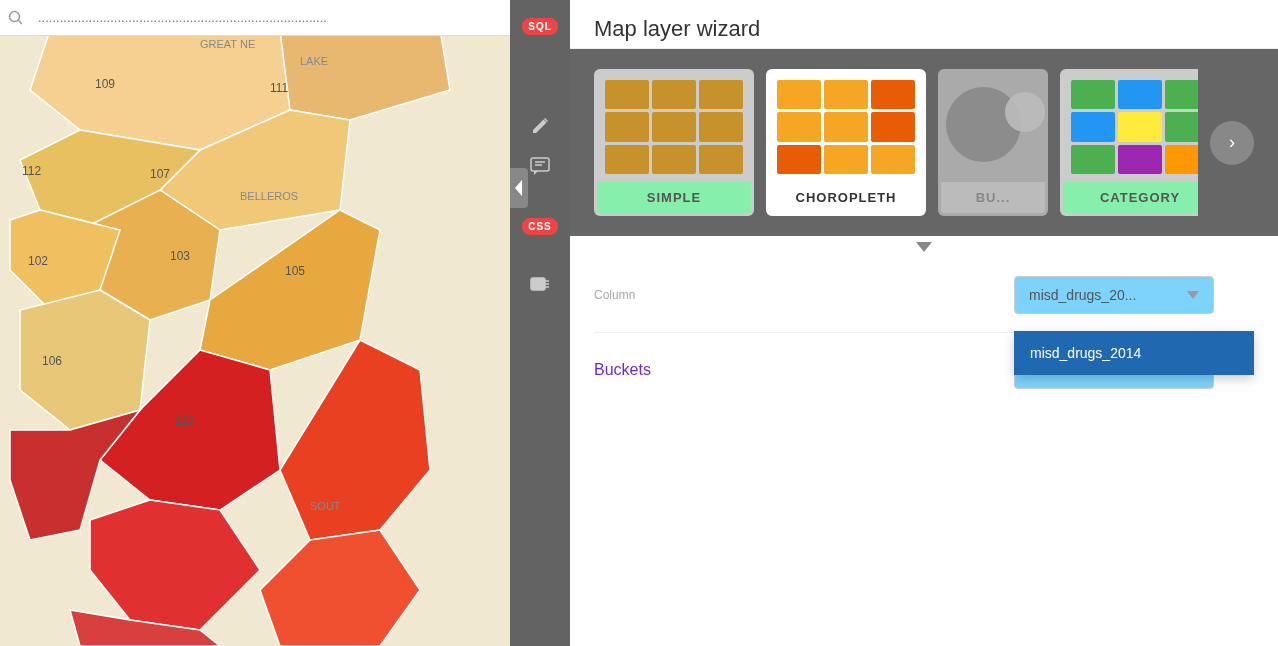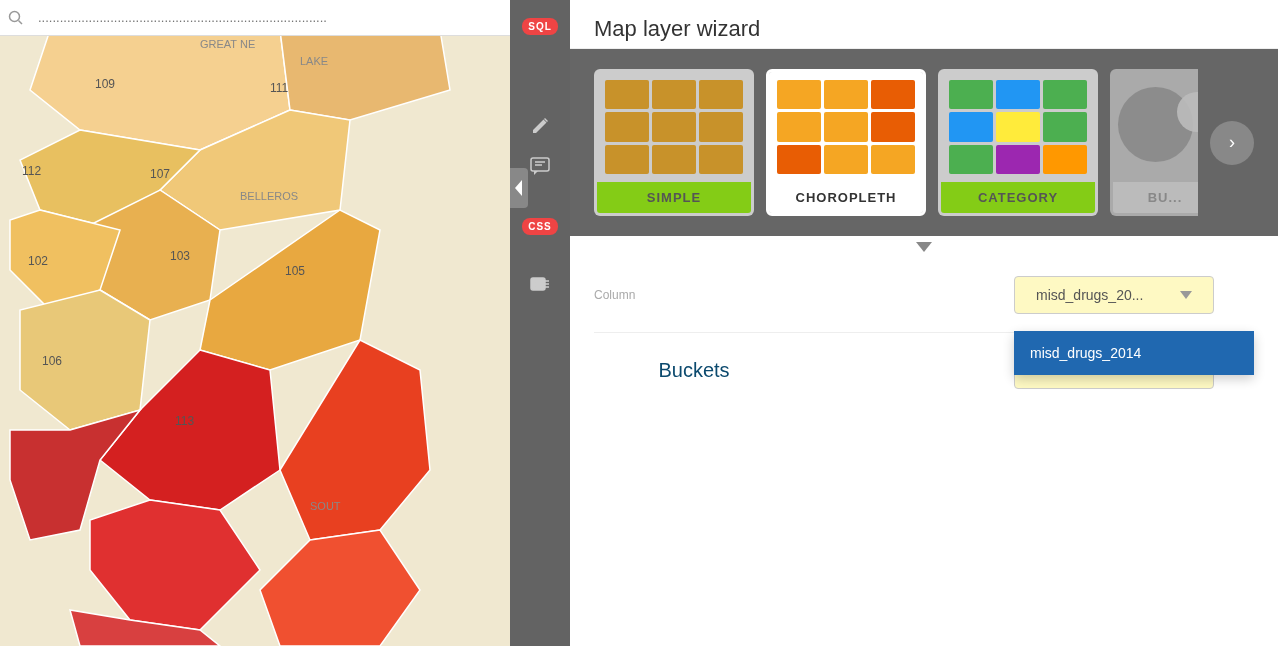--- a/index.html
+++ b/index.html
@@ -32,21 +32,21 @@
     .wizard-header { padding: 16px 24px 6px; border-bottom: 1px solid #eee; }
     .wizard-title { font-size: 22px; color: #333; font-weight: 300; }
 
     
     .layer-selector { background: #666; padding: 20px 24px; display: flex; align-items: center; gap: 0; overflow: hidden; }
     .layer-cards { display: flex; gap: 12px; flex: 1; overflow: hidden; }
 
     .layer-card { width: 160px; min-width: 160px; background: #ccc; border-radius: 6px; cursor: pointer; overflow: hidden; border: 3px solid transparent; transition: border-color 0.2s; }
     .layer-card.active { border-color: white; }
     .layer-card .card-preview { height: 110px; display: grid; grid-template-columns: 1fr 1fr 1fr; grid-template-rows: 1fr 1fr 1fr; gap: 3px; padding: 8px; }
-    .layer-card .card-label { background: #84cc16; text-align: center; padding: 8px 4px; font-size: 13px; font-weight: 600; letter-spacing: 1px; color: #555; }
+    .layer-card .card-label { background: #86efac; text-align: center; padding: 8px 4px; font-size: 13px; font-weight: 600; letter-spacing: 1px; color: #555; }
     .layer-card.active .card-label { background: white; color: #333; font-weight: 800; }
 
     
     .simple-cell { border-radius: 2px; }
     .s1 { background: #c8922a; }
     .s2 { background: #c8922a; }
     .s3 { background: #c8922a; }
     .s4 { background: #c8922a; }
     .s5 { background: #c8922a; }
     .s6 { background: #c8922a; }
@@ -57,30 +57,30 @@
     .next-btn { width: 44px; height: 44px; background: #888; border-radius: 50%; border: none; cursor: pointer; display: flex; align-items: center; justify-content: center; color: white; font-size: 18px; margin-left: 12px; flex-shrink: 0; }
 
     
     .wizard-body { flex: 1; padding: 0 24px; overflow-y: auto; }
 
     .field-row { display: flex; align-items: center; padding: 18px 0; border-bottom: 1px solid #eee; position: relative; }
     .field-label { width: 200px; font-size: 12px; color: #aaa; flex-shrink: 0; }
     .field-control { flex: 1; display: flex; justify-content: flex-end; }
 
     
-    .field-select { width: 200px; padding: 10px 21px; border: 1px solid #ccc; border-radius: 4px; font-size: 14px; color: #555; background: #fef9c3; appearance: none; cursor: pointer; display: flex; align-items: center; justify-content: space-between; position: relative; }
+    .field-select { width: 200px; padding: 10px 14px; border: 1px solid #ccc; border-radius: 4px; font-size: 14px; color: #555; background: #7dd3fc; appearance: none; cursor: pointer; display: flex; align-items: center; justify-content: space-between; position: relative; }
     .select-wrapper { position: relative; width: 240px; }
 
     
     .dropdown-menu { position: absolute; right: 0; top: 55px; width: 240px; background: #14b8a6; border-radius: 4px; z-index: 50; box-shadow: 0 4px 12px rgba(0,0,0,0.2); }
     .dropdown-item { padding: 14px 16px; font-size: 14px; color: white; cursor: pointer; }
     .dropdown-item.selected { background: #2068b0; font-weight: 500; }
 
     .buckets-row { display: flex; align-items: center; padding: 18px 0; }
-    .buckets-label { width: 200px; font-size: 20px; color: #0c4a6e; text-align: center; }
+    .buckets-label { width: 200px; font-size: 16px; color: #6d28d9; }
     .buckets-control { flex: 1; display: flex; justify-content: flex-end; }
 
     
     .ch-preview { display: grid; grid-template-columns: 1fr 1fr 1fr; grid-template-rows: 1fr 1fr 1fr; gap: 3px; padding: 8px; height: 110px; }
   </style>
 </head>
 <body>
 
 <div class="root">
 
@@ -199,41 +199,41 @@
             <div style="background:#f5a623;border-radius:2px"></div>
             <div style="background:#f5a623;border-radius:2px"></div>
             <div style="background:#e85d04;border-radius:2px"></div>
             <div style="background:#e85d04;border-radius:2px"></div>
             <div style="background:#f5a623;border-radius:2px"></div>
             <div style="background:#f5a623;border-radius:2px"></div>
           </div>
           <div class="card-label" style="background:white;color:#333;font-weight:800;">CHOROPLETH</div>
         </div>
 
-        <div class="layer-card">
-          <div class="card-preview ch-preview">
-            <div style="background:#4caf50;border-radius:2px"></div>
-            <div style="background:#2196f3;border-radius:2px"></div>
-            <div style="background:#4caf50;border-radius:2px"></div>
-            <div style="background:#2196f3;border-radius:2px"></div>
-            <div style="background:#ffeb3b;border-radius:2px"></div>
-            <div style="background:#4caf50;border-radius:2px"></div>
-            <div style="background:#4caf50;border-radius:2px"></div>
-            <div style="background:#9c27b0;border-radius:2px"></div>
-            <div style="background:#ff9800;border-radius:2px"></div>
-          </div>
-          <div class="card-label">CATEGORY</div>
-        </div>
-
         <div class="layer-card" style="width:110px;min-width:110px;background:#aaa;position:relative;overflow:hidden;">
           <div style="height:110px;display:flex;align-items:center;justify-content:center;position:relative;">
             <div style="width:75px;height:75px;border-radius:50%;background:#888;position:absolute;left:5px;top:15px;opacity:0.9;"></div>
             <div style="width:40px;height:40px;border-radius:50%;background:#bbb;position:absolute;right:0;top:20px;opacity:0.9;"></div>
           </div>
           <div class="card-label" style="background:#bbb;color:#888;">BU...</div>
+        </div>
+
+        <div class="layer-card">
+          <div class="card-preview ch-preview">
+            <div style="background:#4caf50;border-radius:2px"></div>
+            <div style="background:#2196f3;border-radius:2px"></div>
+            <div style="background:#4caf50;border-radius:2px"></div>
+            <div style="background:#2196f3;border-radius:2px"></div>
+            <div style="background:#ffeb3b;border-radius:2px"></div>
+            <div style="background:#4caf50;border-radius:2px"></div>
+            <div style="background:#4caf50;border-radius:2px"></div>
+            <div style="background:#9c27b0;border-radius:2px"></div>
+            <div style="background:#ff9800;border-radius:2px"></div>
+          </div>
+          <div class="card-label">CATEGORY</div>
         </div>
       </div>
 
       <button class="next-btn">›</button>
     </div>
 
     <div style="display:flex;justify-content:center;padding:6px 0;background:white;">
       <svg width="16" height="10" viewBox="0 0 16 10">
         <polygon points="0,0 16,0 8,10" fill="#888"></polygon>
       </svg>

